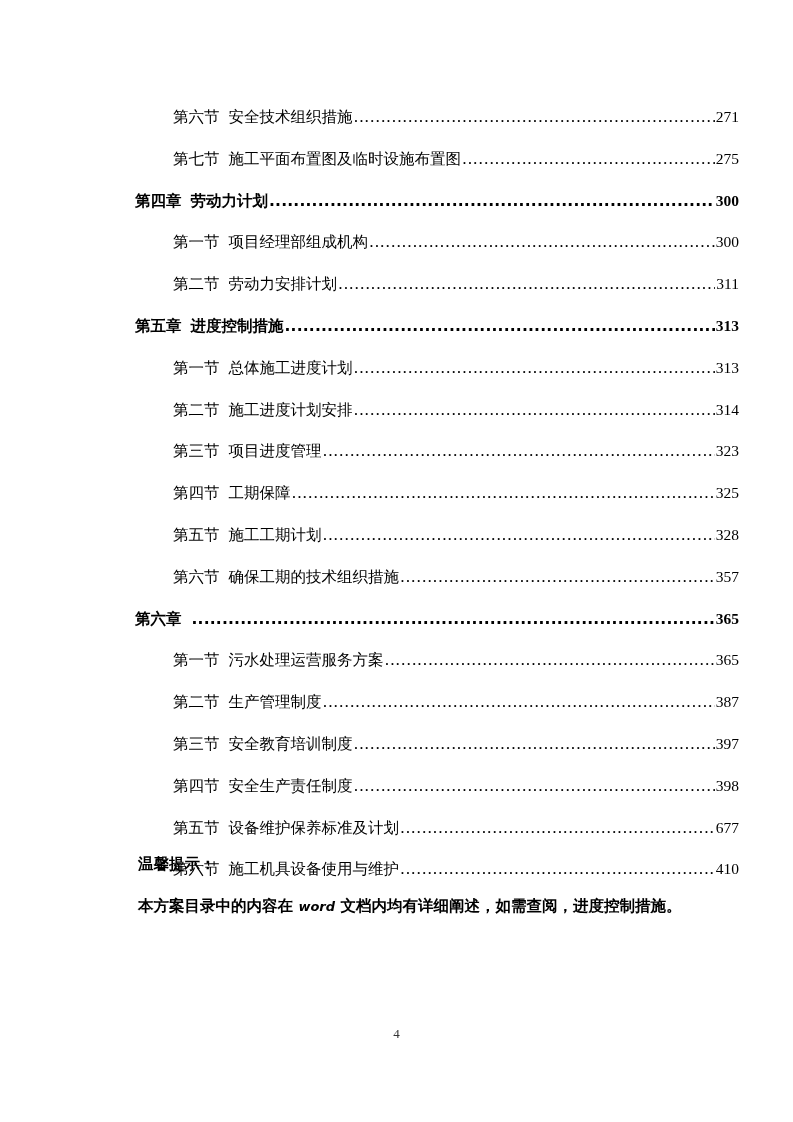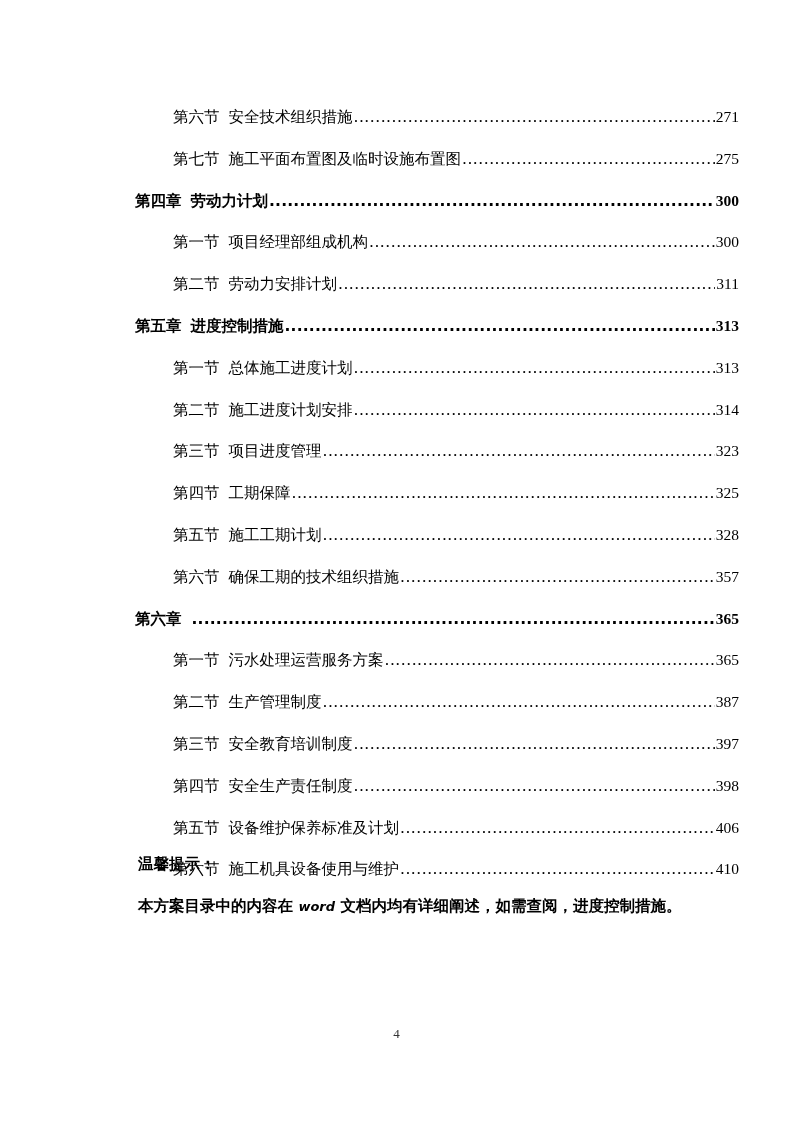--- a/index.html
+++ b/index.html
@@ -125,21 +125,21 @@
   <div class="row section">
     <span class="num">第四节</span>
     <span>安全生产责任制度</span>
     <span class="leader"></span>
     <span class="page">398</span>
   </div>
   <div class="row section">
     <span class="num">第五节</span>
     <span>设备维护保养标准及计划</span>
     <span class="leader"></span>
-    <span class="page">406</span>
+    <span class="page">677</span>
   </div>
   <div class="row section">
     <span class="num">第六节</span>
     <span>施工机具设备使用与维护</span>
     <span class="leader"></span>
     <span class="page">410</span>
   </div>
 </div>
 
 <div class="notice">

